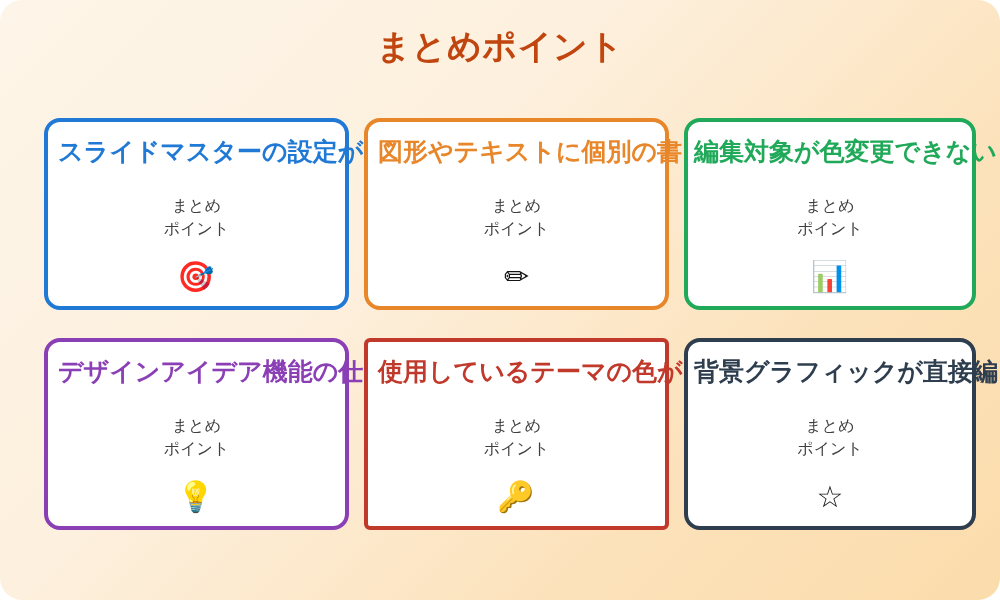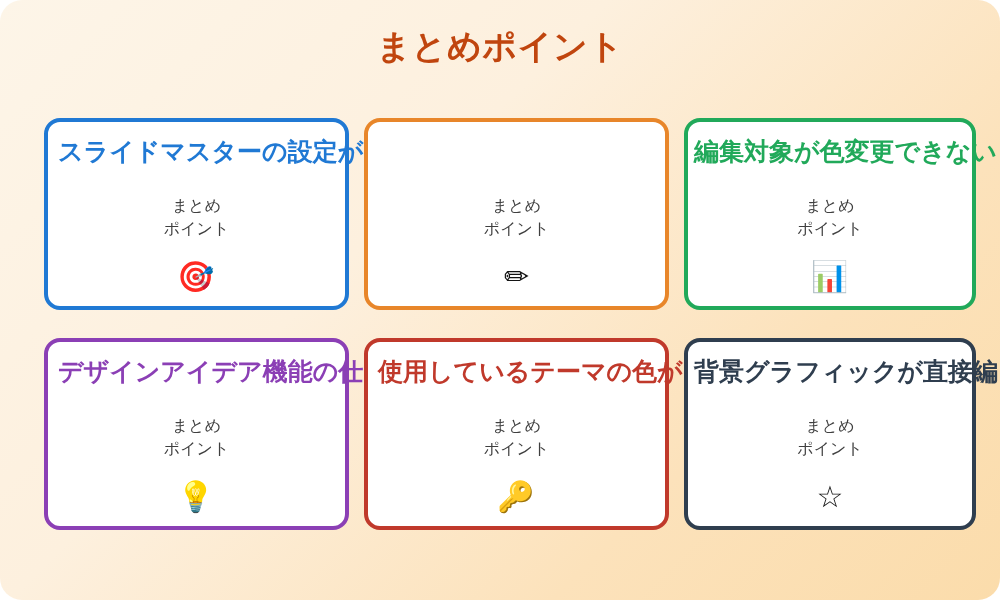--- a/index.html
+++ b/index.html
@@ -110,40 +110,41 @@
   <div id="card-grid">
 
     <div class="card r1 c1" style="border-color: rgb(32, 121, 212);">
       <div class="card-title" style="color: rgb(32, 121, 212);">スライドマスターの設定が</div>
       <div class="card-body">まとめ
 ポイント</div>
       <div class="card-icon">🎯</div>
     </div>
 
     <div class="card r1 c2" style="border-color: rgb(232, 134, 42);">
+      <div class="card-title" style="color: rgb(232, 134, 42);">図形やテキストに個別の書</div>
       <div class="card-body">まとめ
 ポイント</div>
       <div class="card-icon">✏</div>
     </div>
 
     <div class="card r1 c3" style="border-color: rgb(33, 169, 90);">
       <div class="card-title" style="color: rgb(33, 169, 90);">編集対象が色変更できない</div>
       <div class="card-body">まとめ
 ポイント</div>
       <div class="card-icon">📊</div>
     </div>
 
     <div class="card r2 c1" style="border-color: rgb(139, 63, 181);">
       <div class="card-title" style="color: rgb(139, 63, 181);">デザインアイデア機能の仕</div>
       <div class="card-body">まとめ
 ポイント</div>
       <div class="card-icon">💡</div>
     </div>
 
-    <div class="card r2 c2" style="border-color: rgb(192, 57, 43);">
+    <div class="card r2 c2" style="border-color: rgb(192, 57, 43); border-radius: 6px;">
       <div class="card-title" style="color: rgb(192, 57, 43);">使用しているテーマの色が</div>
       <div class="card-body">まとめ
 ポイント</div>
       <div class="card-icon">🔑</div>
     </div>
 
     <div class="card r2 c3" style="border-color: rgb(47, 62, 79);">
       <div class="card-title" style="color: rgb(47, 62, 79);">背景グラフィックが直接編</div>
       <div class="card-body">まとめ
 ポイント</div>

